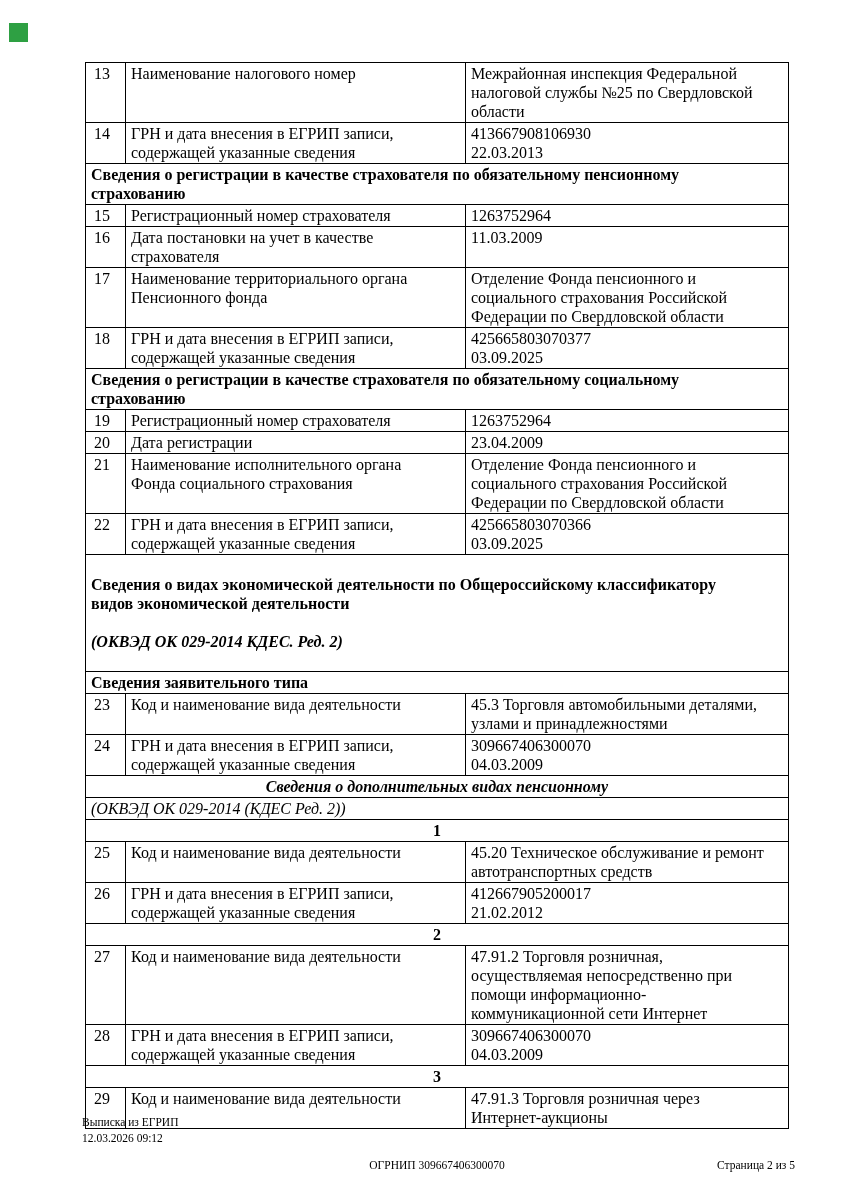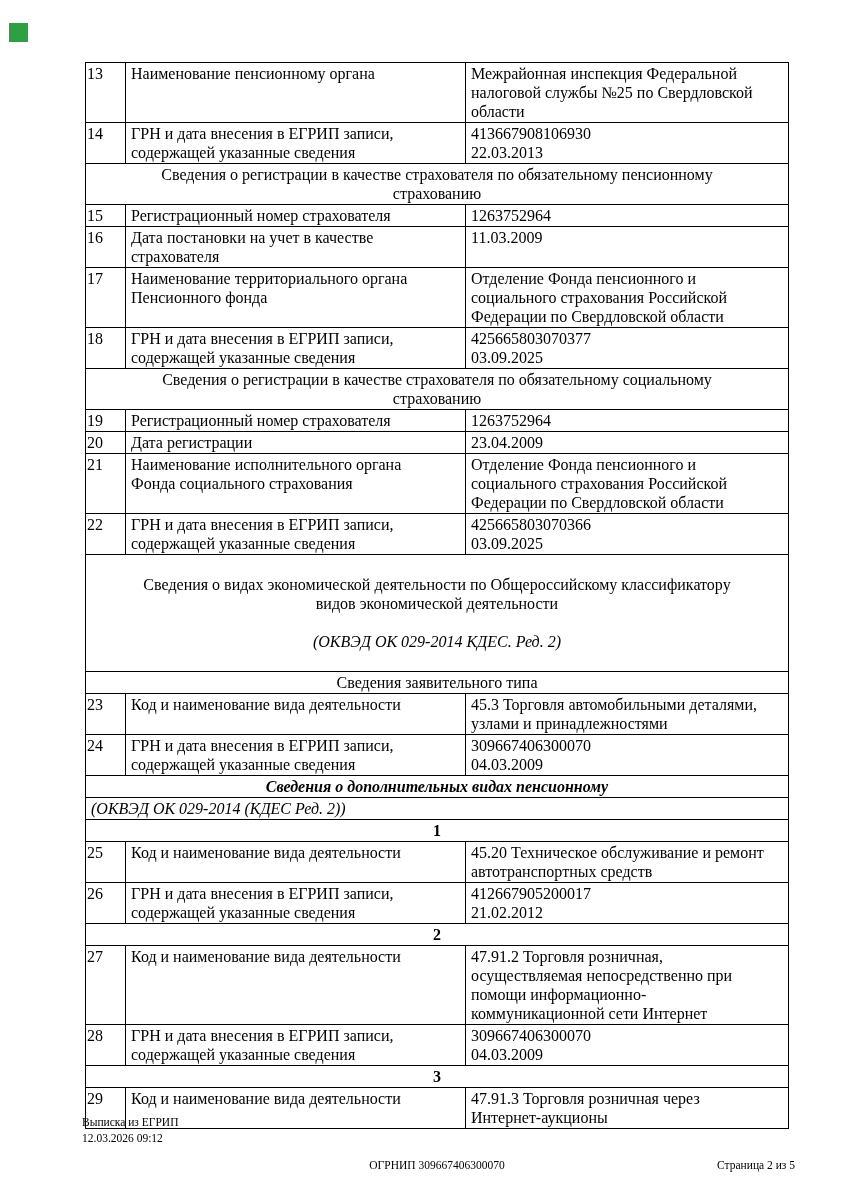--- a/index.html
+++ b/index.html
@@ -24,22 +24,22 @@
     table-layout: fixed;
     font-size: 16px; line-height: 19px;
   }
   .doc-table td {
     border: 1px solid #000000;
     vertical-align: top;
     padding: 1px 5px 1px 5px;
     white-space: pre-line;
     overflow: hidden;
   }
-  .doc-table td.num { text-align: left; padding-left: 1px; padding-right: 1px; }
-  .doc-table td.section { text-align: center; font-weight: normal; }
+  .doc-table td.num { text-align: right; padding-left: 1px; padding-right: 15px; }
+  .doc-table td.section { font-weight: bold; }
   .doc-table td.section .sub { font-style: italic; }
   .doc-table td.sec-bi { text-align: center; font-weight: bold; font-style: italic; }
   .doc-table td.sec-i  { font-style: italic; font-weight: normal; }
   .doc-table td.sec-n  { text-align: center; font-weight: bold; }
 
   .footer { position: absolute; left: 0; top: 0; width: 848px; height: 0; font-size: 11.5px; }
   .footer-left  { position: absolute; left: 82px; top: 1114px; line-height: 16px; }
   .footer-center{ position: absolute; left: 13px; top: 1157px; width: 848px; text-align: center; line-height: 16px; }
   .footer-right { position: absolute; right: 53px; top: 1157px; line-height: 16px; }
 </style>
@@ -52,21 +52,21 @@
 
   <table class="doc-table">
     <colgroup>
       <col style="width:40px">
         <col style="width:340px">
         <col style="width:323px">
     </colgroup>
     <tbody>
       <tr>
         <td class="num">13</td>
-        <td class="label">Наименование пенсионному органа</td>
+        <td class="label">Наименование налогового номер</td>
         <td class="value">Межрайонная инспекция Федеральной
 налоговой службы №25 по Свердловской
 области</td>
       </tr>
       <tr>
         <td class="num">14</td>
         <td class="label">ГРН и дата внесения в ЕГРИП записи,
 содержащей указанные сведения</td>
         <td class="value">413667908106930
 22.03.2013</td>

